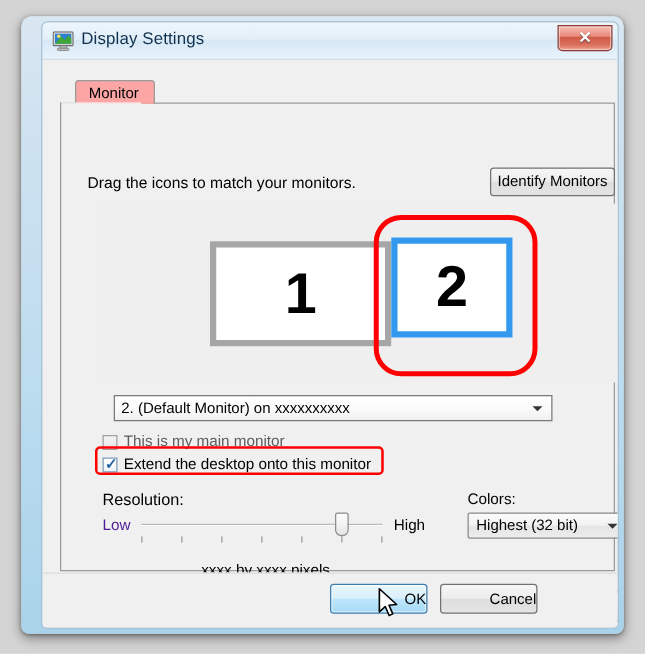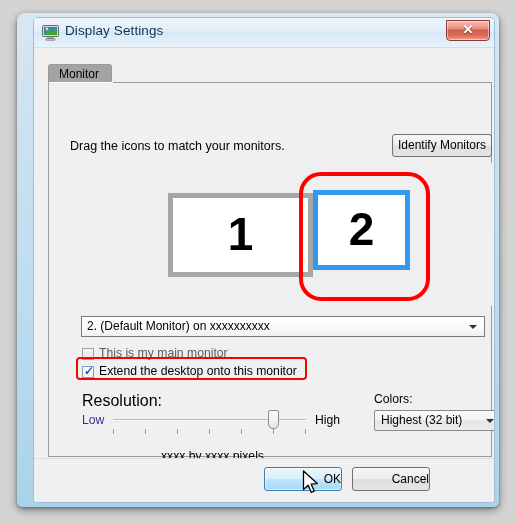--- a/index.html
+++ b/index.html
@@ -96,24 +96,24 @@
   }
 
   #tabstrip {
     position: absolute;
     left: 14px; top: 16px;
     width: 444px;
     height: 18px;
   }
   #tab-monitor {
     position: absolute;
-    left: 0; top: 0;
+    left: 12px; top: 0;
     height: 19px;
     padding: 1px 12px 0 10px;
-    background: #a3a3a3;
+    background: #fca5a5;
     border: 1px solid #9a9a9a;
     border-bottom: none;
     border-radius: 3px 3px 0 0;
     font-size: 12px;
     color: #000;
     box-sizing: border-box;
     line-height: 17px;
     z-index: 3;
     cursor: default;
   }
@@ -200,22 +200,22 @@
     border: 4px solid #ff0000;
     border-radius: 22px;
     box-sizing: border-box;
     pointer-events: none;
     z-index: 6;
   }
 
   
   #monitor-select {
     position: absolute;
-    left: 47px; top: 268px;
-    width: 404px; height: 21px;
+    left: 57px; top: 268px;
+    width: 351px; height: 21px;
     border: 1px solid #7a7a7a;
     background: linear-gradient(to bottom, #ffffff 0%, #fafafa 55%, #f0f0f0 100%);
     box-sizing: border-box;
     cursor: default;
   }
   #monitor-select-text {
     position: absolute;
     left: 5px; top: 2px;
     font-size: 12px;
     color: #000;
@@ -273,21 +273,21 @@
     border-radius: 4px;
     box-sizing: border-box;
     pointer-events: none;
     z-index: 6;
   }
 
   
   #resolution-label {
     position: absolute;
     left: 48px; top: 344px;
-    font-size: 16px;
+    font-size: 13px;
     color: #000;
   }
   #low-label {
     position: absolute;
     left: 48px; top: 365px;
     font-size: 12.2px;
     color: #4c1d95;
   }
   #high-label {
     position: absolute;

